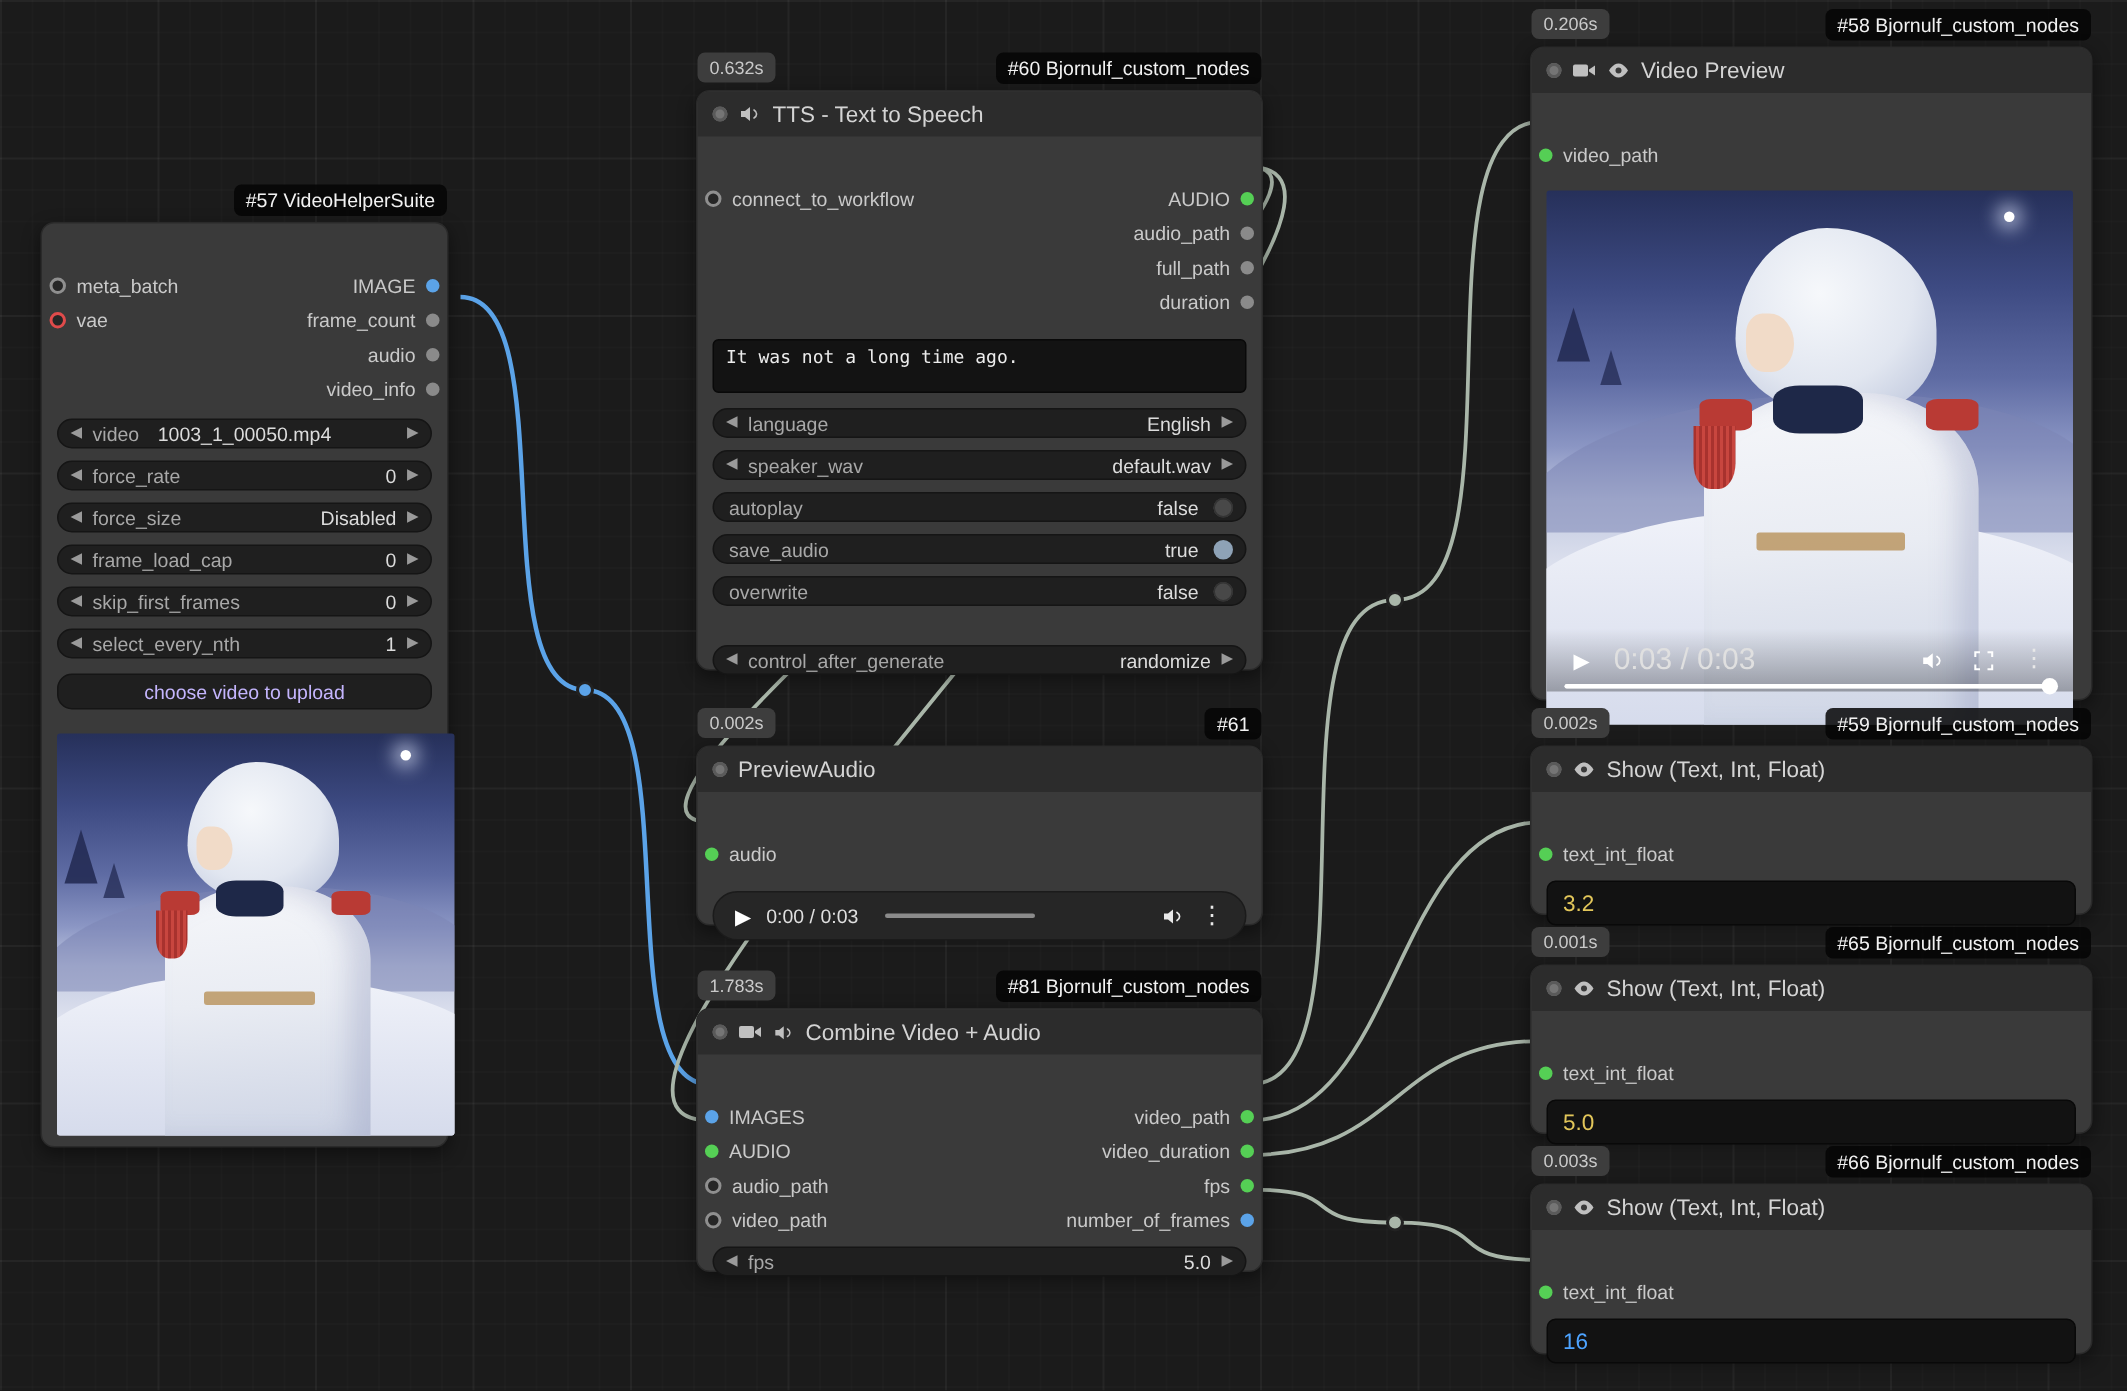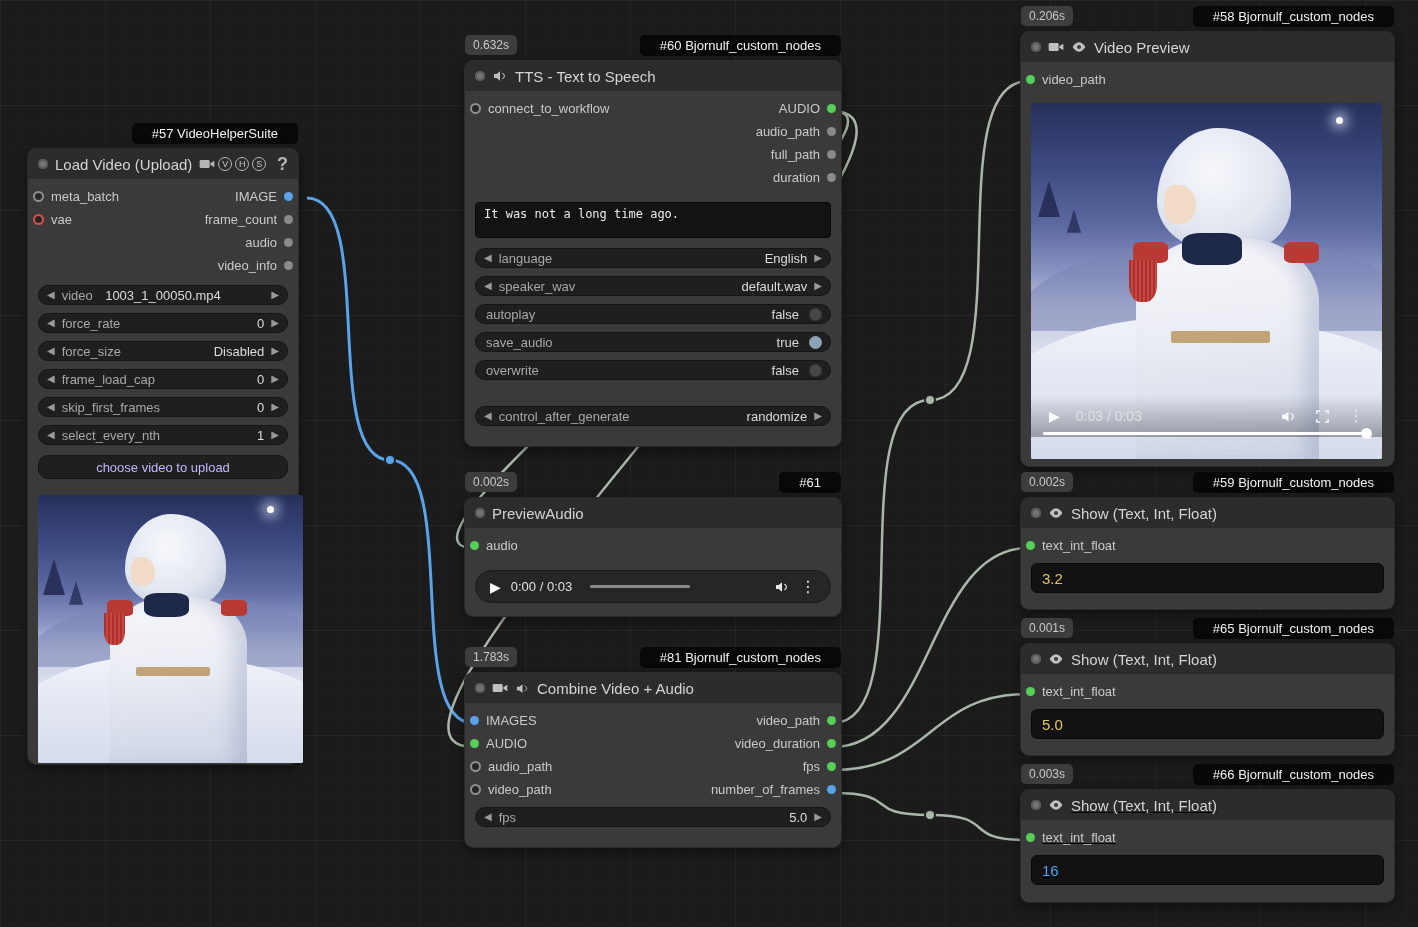--- a/index.html
+++ b/index.html
@@ -17,27 +17,27 @@
   .link-default{fill:none;stroke:var(--c-link_default,#a9b6a9);stroke-width:2.5;}
   .reroute-image{fill:var(--c-link_image,#5ba3e8);stroke:#222;stroke-width:2;}
   .reroute-default{fill:var(--c-link_default,#a9b6a9);stroke:#222;stroke-width:2;}
 
   .node{position:absolute;z-index:2;background:#3a3a3a;border:1px solid #2a2a2a;border-radius:9px;
         box-shadow:0 4px 12px rgba(0,0,0,.45);box-sizing:border-box;}
   .node-header{height:30px;display:flex;align-items:center;gap:7px;padding:0 10px;background:#2c2c2c;
         border-radius:8px 8px 0 0;font-size:15px;color:#d4d4d4;white-space:nowrap;}
   .collapse-dot{width:10px;height:10px;border-radius:50%;background:#757575;box-shadow:inset 0 0 0 2px #5a5a5a;flex:0 0 auto;}
   .node-title{overflow:hidden;text-overflow:ellipsis;}
-  .node-body{padding:6px 10px 24px;}
+  .node-body{padding:6px 10px 24px;margin-top:24px;}
   .help-q{margin-left:auto;color:#b5b5b5;font-size:18px;font-weight:bold;}
 
   .badge-time{position:absolute;top:-26px;left:0;background:#3d3d3d;color:#c9c9c9;font-size:12px;
         padding:3px 8px;border-radius:5px;}
   .badge-id{position:absolute;top:-26px;right:0;background:rgba(5,5,5,.85);color:#f2f2f2;font-size:13px;
-        padding:3px 20px;border-radius:5px;white-space:nowrap;}
+        padding:3px 8px;border-radius:5px;white-space:nowrap;}
 
   .iorow{display:flex;align-items:center;height:23px;font-size:13px;color:#c9c9c9;}
   .iol{display:flex;align-items:center;gap:7px;margin-left:-5px;}
   .ior{display:flex;align-items:center;gap:7px;margin-left:auto;margin-right:-5px;}
   .port{width:9px;height:9px;border-radius:50%;background:#8a8a8a;flex:0 0 auto;box-sizing:border-box;}
   .port.ring{width:11px;height:11px;background:#262626;border:2.5px solid #8f8f8f;}
   .port.ring.red{border-color:var(--c-port_error,#e04b4b);}
   .port.blue{background:var(--c-port_image,#5ba3e8);}
   .port.green{background:var(--c-port_audio,#55cf55);}
 
@@ -100,21 +100,21 @@
   .kebab{font-size:16px;color:#e8e8e8;line-height:1;}
   .icon-svg{display:inline-block;vertical-align:middle;}
 
   .vframe{position:relative;margin-top:12px;}
   .vcontrols{position:absolute;left:0;right:0;bottom:22px;height:42px;display:flex;align-items:center;
         gap:16px;padding:0 18px;color:#fff;background:linear-gradient(transparent,rgba(0,0,0,.30));}
   .vright{margin-left:auto;display:flex;align-items:center;gap:18px;}
   .vbar{position:absolute;left:12px;right:12px;bottom:24px;height:3px;background:rgba(255,255,255,.45);border-radius:2px;}
   .vbar-fill{height:100%;width:100%;background:#fff;border-radius:2px;}
   .vthumb{position:absolute;right:10px;bottom:20px;width:11px;height:11px;border-radius:50%;background:#fff;}
-  .vcontrols .ptime{font-size:14px;}
+  .vcontrols .ptime{font-size:20px;}
 
   .hdr-icons{display:flex;align-items:center;gap:3px;}
   .vhs-letter{display:inline-flex;width:14px;height:14px;border:1.5px solid #b5b5b5;border-radius:50%;
         font-size:9px;align-items:center;justify-content:center;color:#c5c5c5;box-sizing:border-box;}
 </style>
 </head>
 <body>
 
 <div class="canvas">
 
@@ -129,34 +129,20 @@
     <path class="link-default" d="M833,770 C933,770 928,694 1028,694"></path>
     <path class="link-default" d="M833,793 C903,793 860,815 930,815"></path>
     <path class="link-default" d="M930,815 C1000,815 958,840 1028,840"></path>
     <circle class="reroute-image" cx="390" cy="460" r="5"></circle>
     <circle class="reroute-default" cx="930" cy="400" r="5"></circle>
     <circle class="reroute-default" cx="930" cy="815" r="5"></circle>
   </svg>
 
   <div class="node" style="left:27px;top:148px;width:272px;height:617px;">
     <div class="badge-id">#57 VideoHelperSuite</div>
-    <div class="node-header">
-      <span class="collapse-dot"></span>
-      <span class="node-title">Load Video (Upload)</span>
-      <span class="hdr-icons">
-        <svg class="icon-svg" width="16" height="12" viewBox="0 0 24 18">
-            <rect x="1" y="3" width="15" height="12" rx="2" fill="#b5b5b5"></rect>
-            <path d="M17 8l6-4v10l-6-4z" fill="#b5b5b5"></path>
-          </svg>
-        <span class="vhs-letter">V</span>
-        <span class="vhs-letter">H</span>
-        <span class="vhs-letter">S</span>
-      </span>
-      <span class="help-q">?</span>
-    </div>
     <div class="node-body">
       <div class="iorow">
         <span class="iol">
             <span class="port ring"></span>
             <span>meta_batch</span>
           </span>
         <span class="ior">
             <span>IMAGE</span>
             <span class="port blue"></span>
           </span>
@@ -508,21 +494,21 @@
       <div class="iorow">
         <span class="iol">
             <span class="port green"></span>
             <span>text_int_float</span>
           </span>
       </div>
       <div class="valuebox value-yellow">5.0</div>
     </div>
   </div>
 
-  <div class="node" style="left:1020px;top:789px;width:375px;height:114px;text-decoration:underline;">
+  <div class="node" style="left:1020px;top:789px;width:375px;height:114px;">
     <div class="badge-time">0.003s</div>
     <div class="badge-id">#66 Bjornulf_custom_nodes</div>
     <div class="node-header">
       <span class="collapse-dot"></span>
       <svg class="icon-svg" width="16" height="16" viewBox="0 0 24 24">
           <path d="M12 5C6.5 5 2.5 12 2.5 12s4 7 9.5 7 9.5-7 9.5-7-4-7-9.5-7z" fill="#c0c0c0"></path>
           <circle cx="12" cy="12" r="3" fill="#3a3a3a"></circle>
         </svg>
       <span class="node-title">Show (Text, Int, Float)</span>
     </div>

